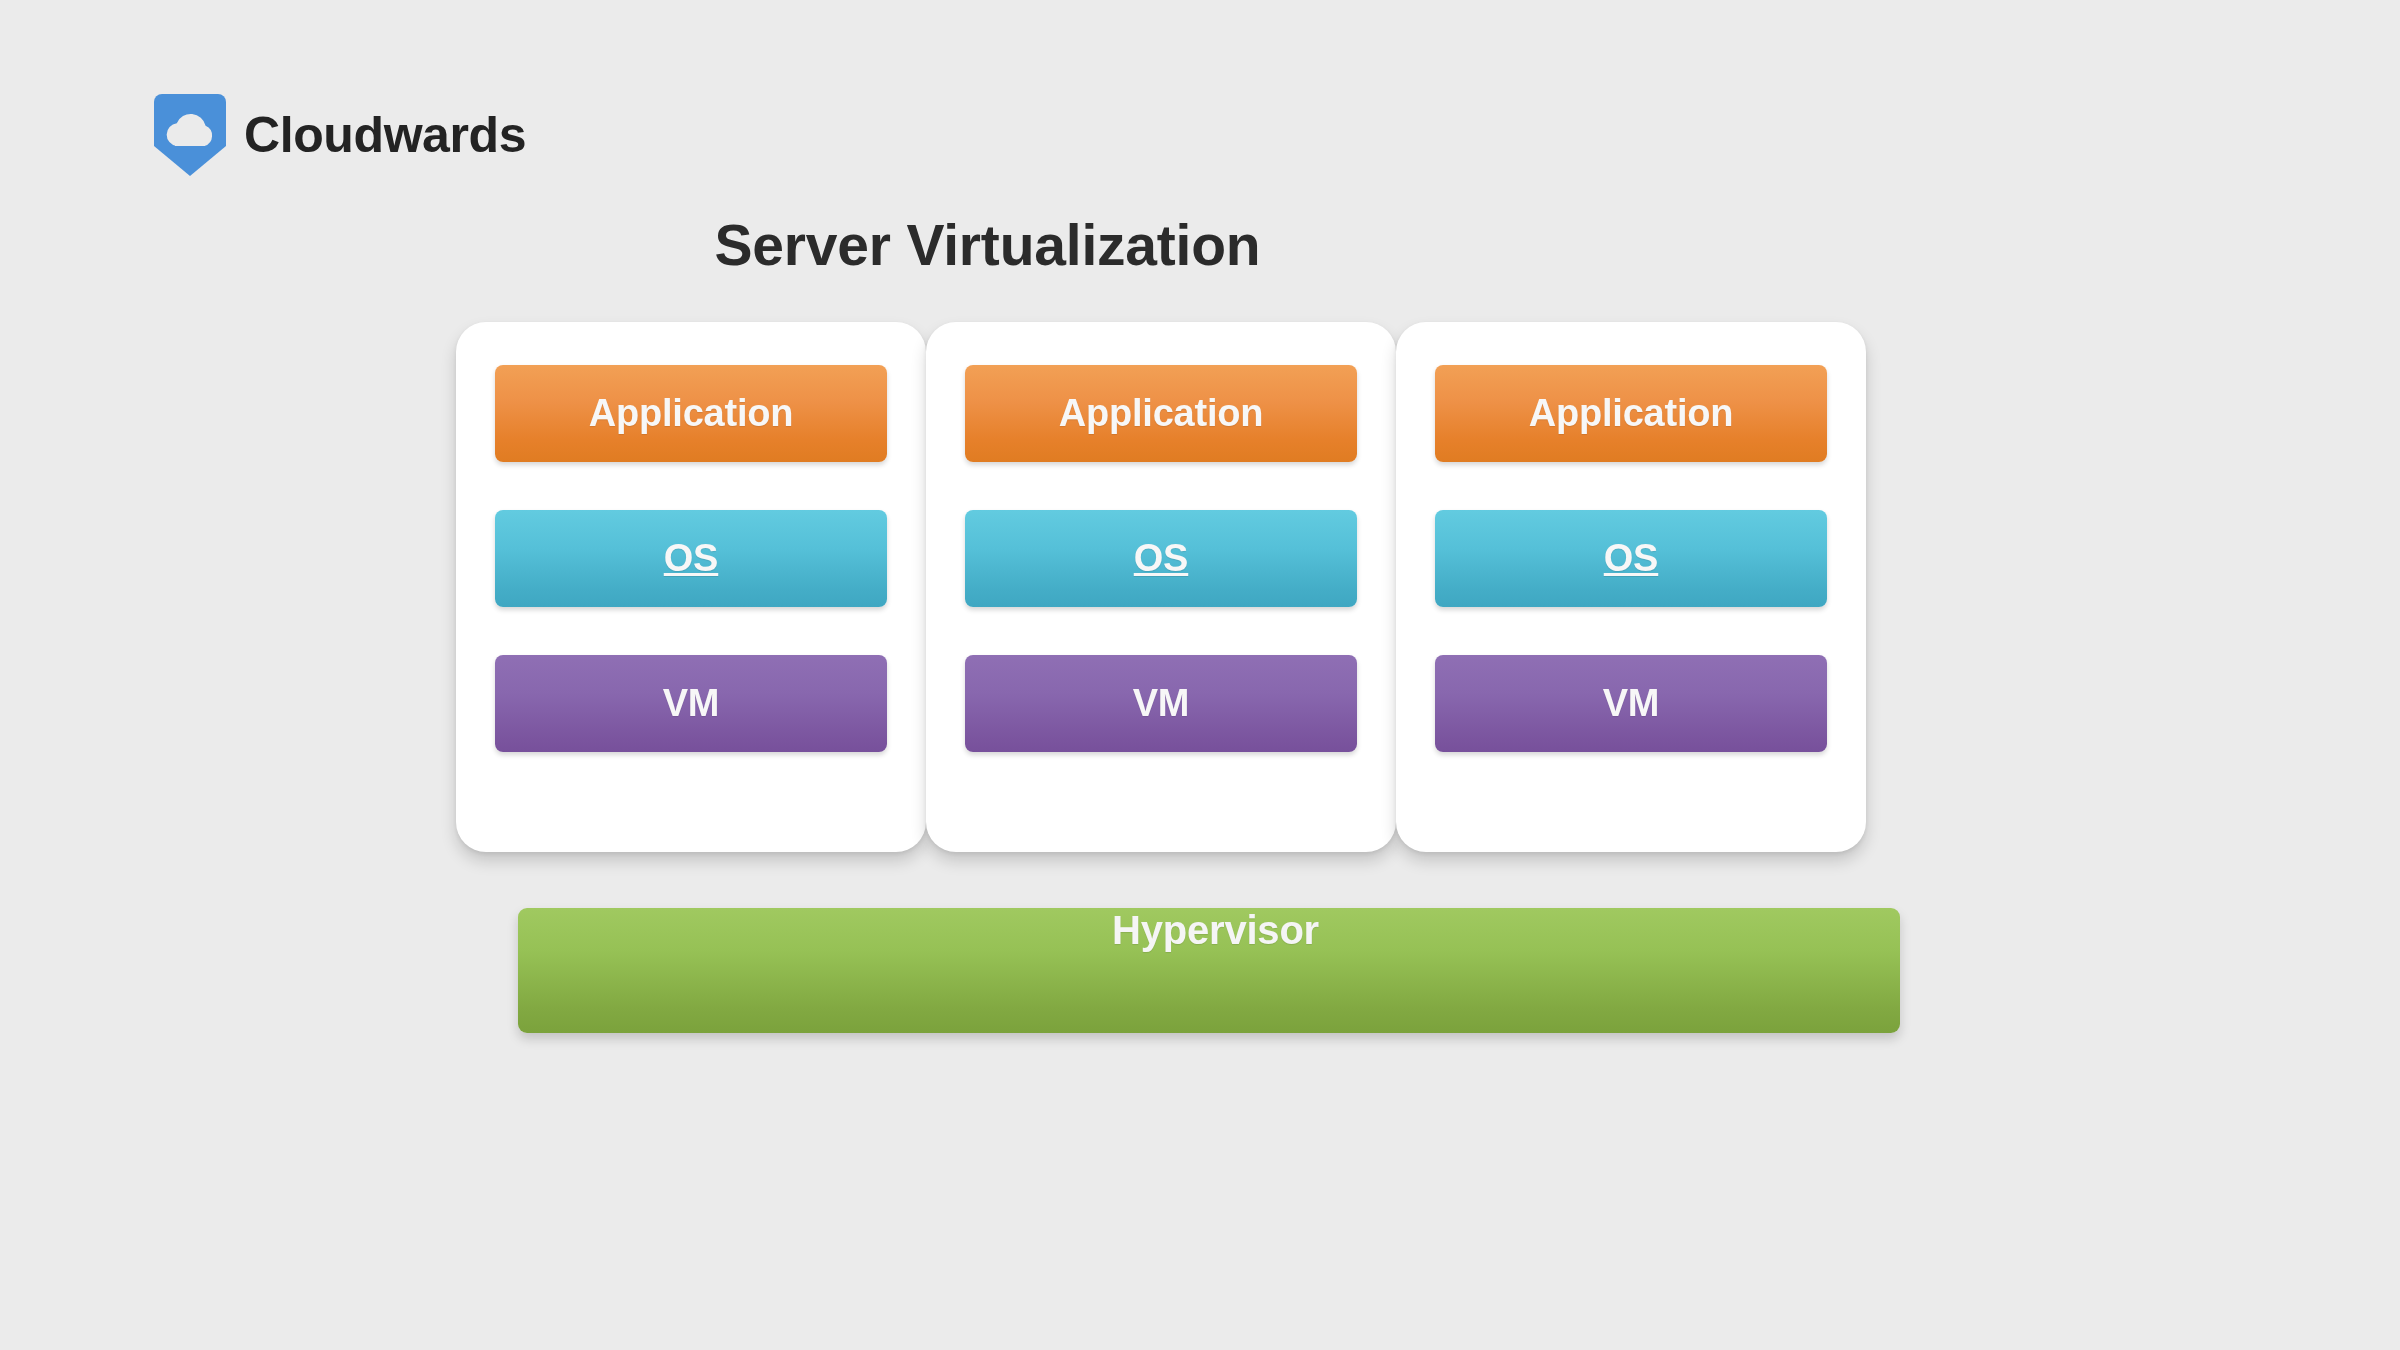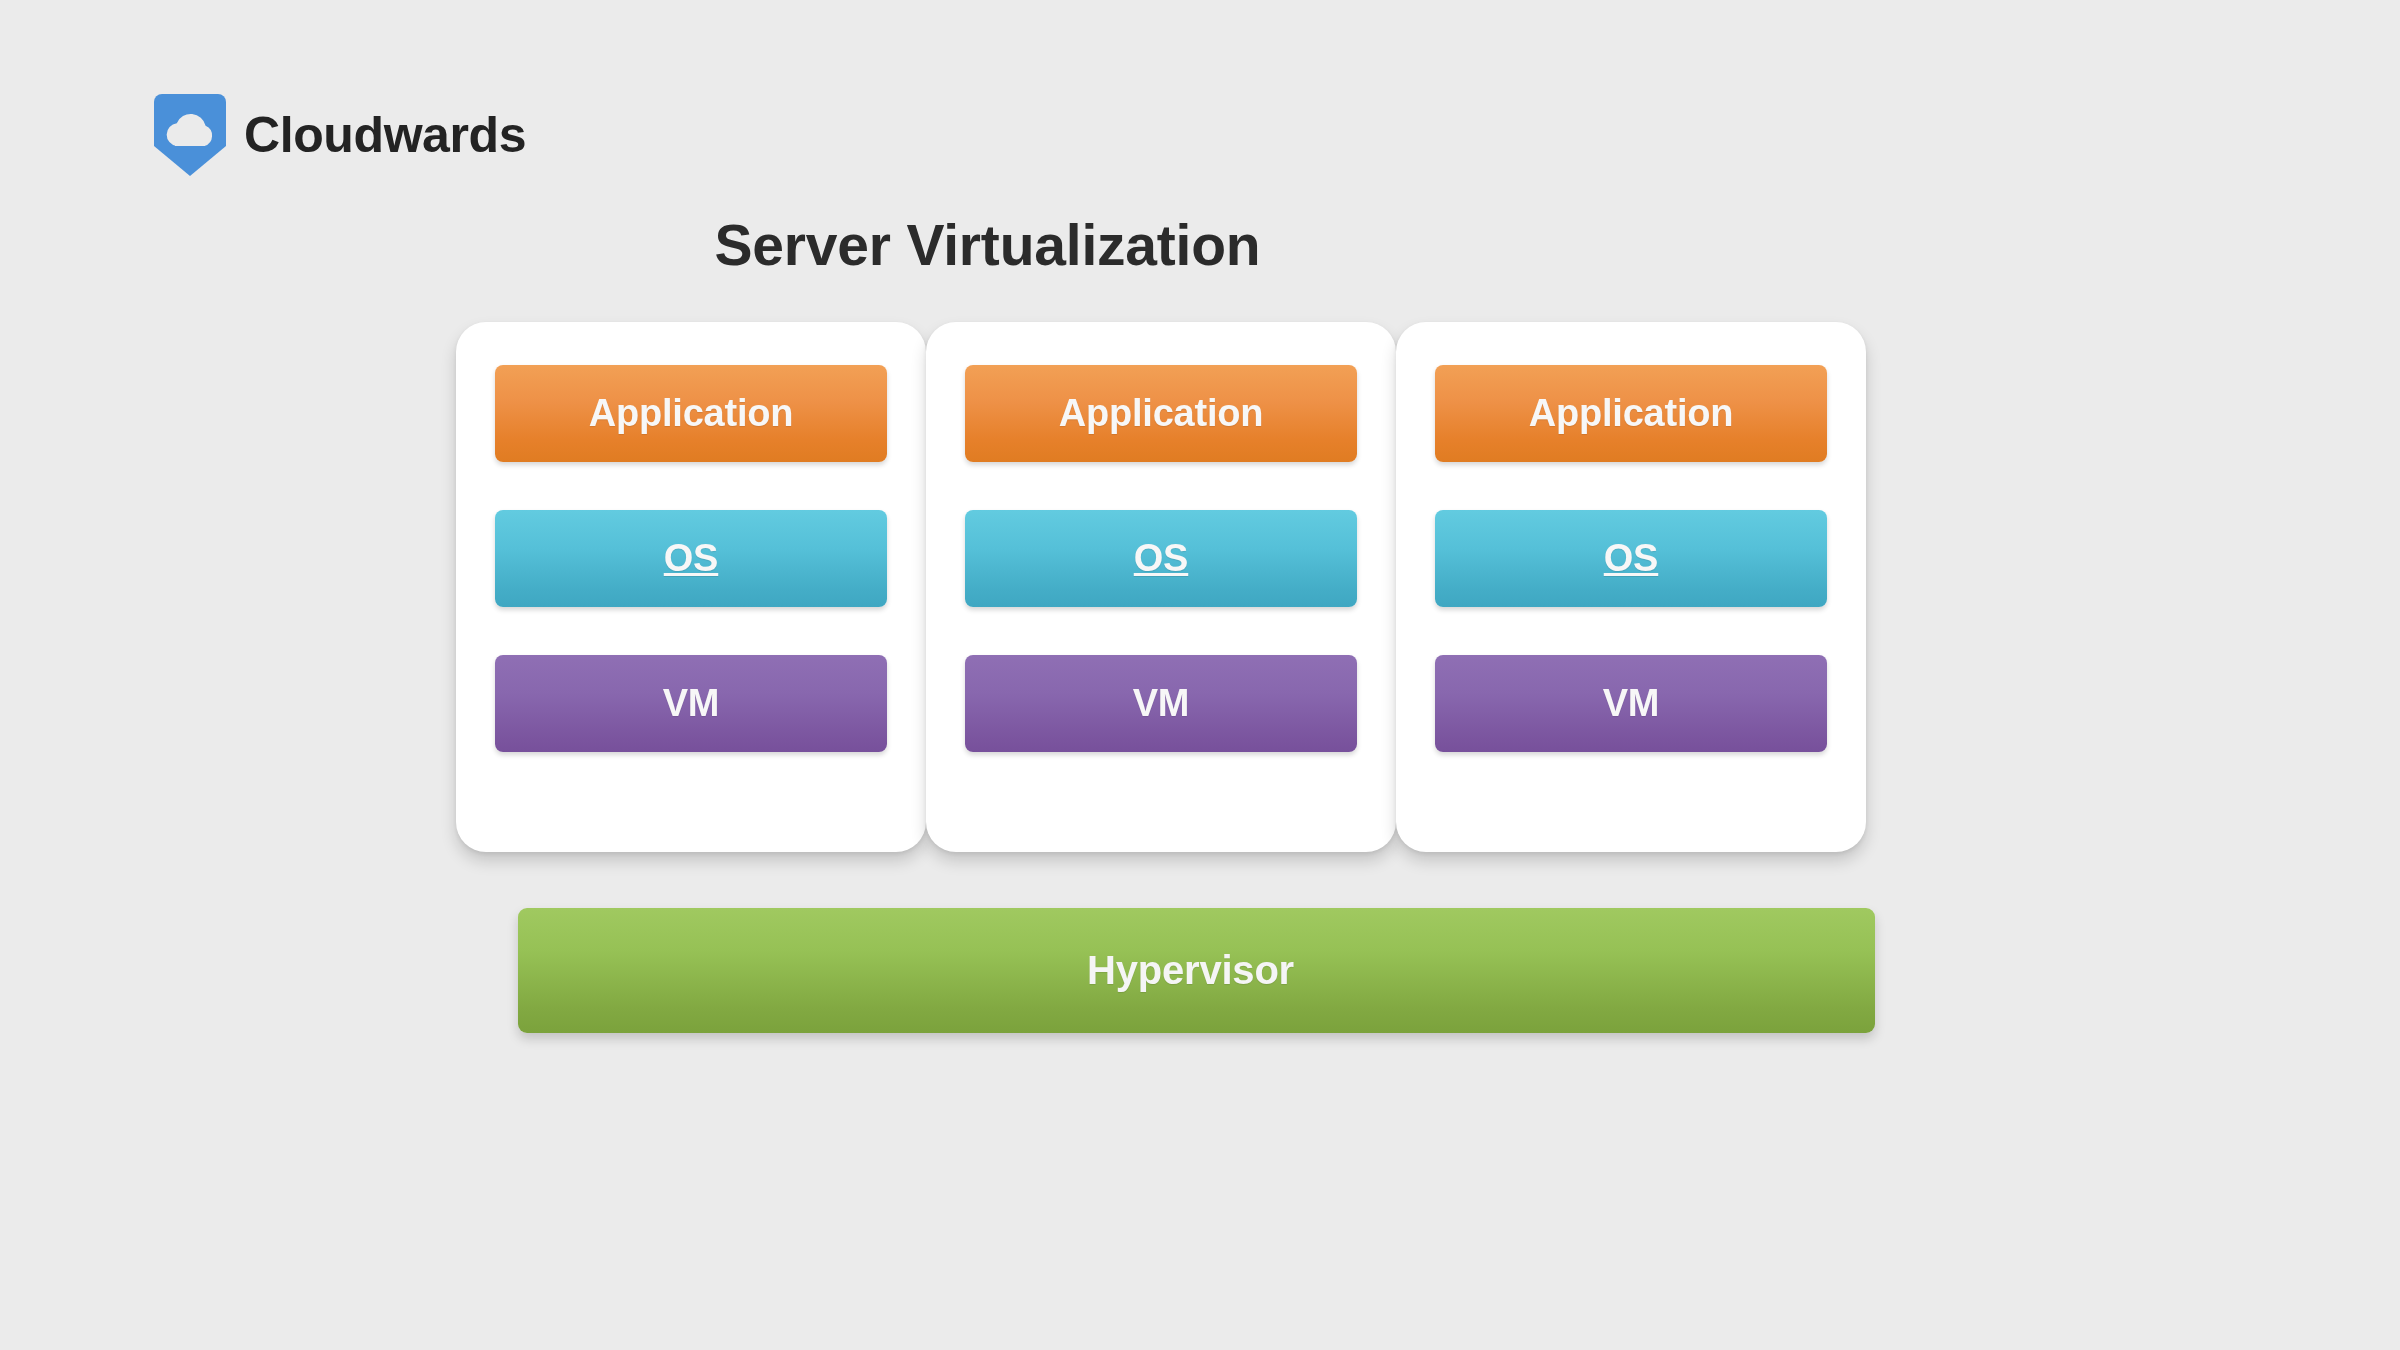--- a/index.html
+++ b/index.html
@@ -105,28 +105,28 @@
   }
 
   
   .stack-bar {
     position: absolute;
     left: 518px;
     width: 1357px;
     height: 125px;
     border-radius: 9px;
     display: flex;
-    align-items: center;
     justify-content: center;
     color: #f5f5f5;
     font-size: 40px;
     font-weight: 700;
     letter-spacing: -0.2px;
     box-shadow: 0 6px 11px rgba(0,0,0,0.17);
     text-shadow: 0 1px 1px rgba(0,0,0,0.10);
+    padding-left: 25px;
   }
   #hypervisor-bar {
     top: 908px;
     background: linear-gradient(to bottom, #a0c960 0%, #96c155 35%, #82a942 80%, #7ba23c 100%);
   }
   #hardware-bar {
     top: 1075px;
     background: linear-gradient(to bottom, #4d86ca 0%, #4279bf 35%, #316aaf 80%, #2d63a6 100%);
   }
   

